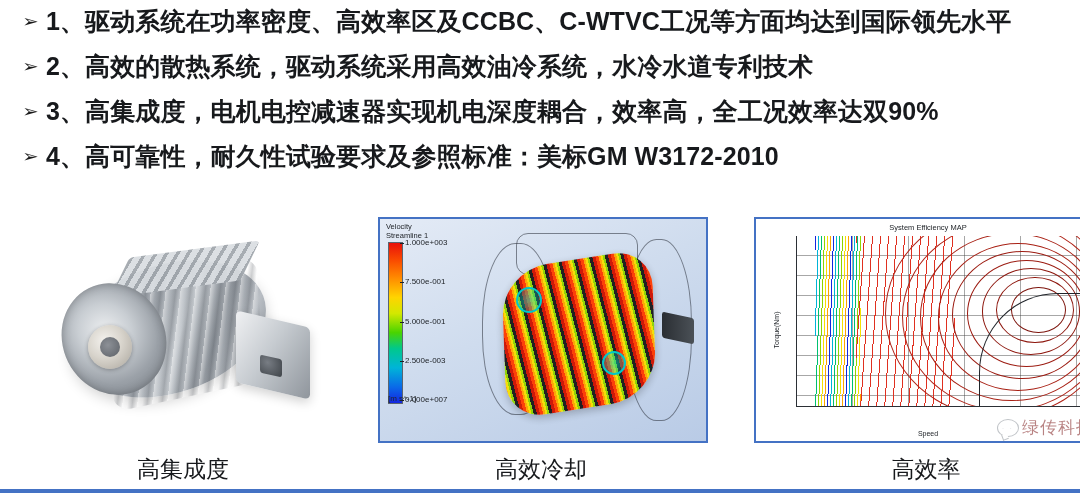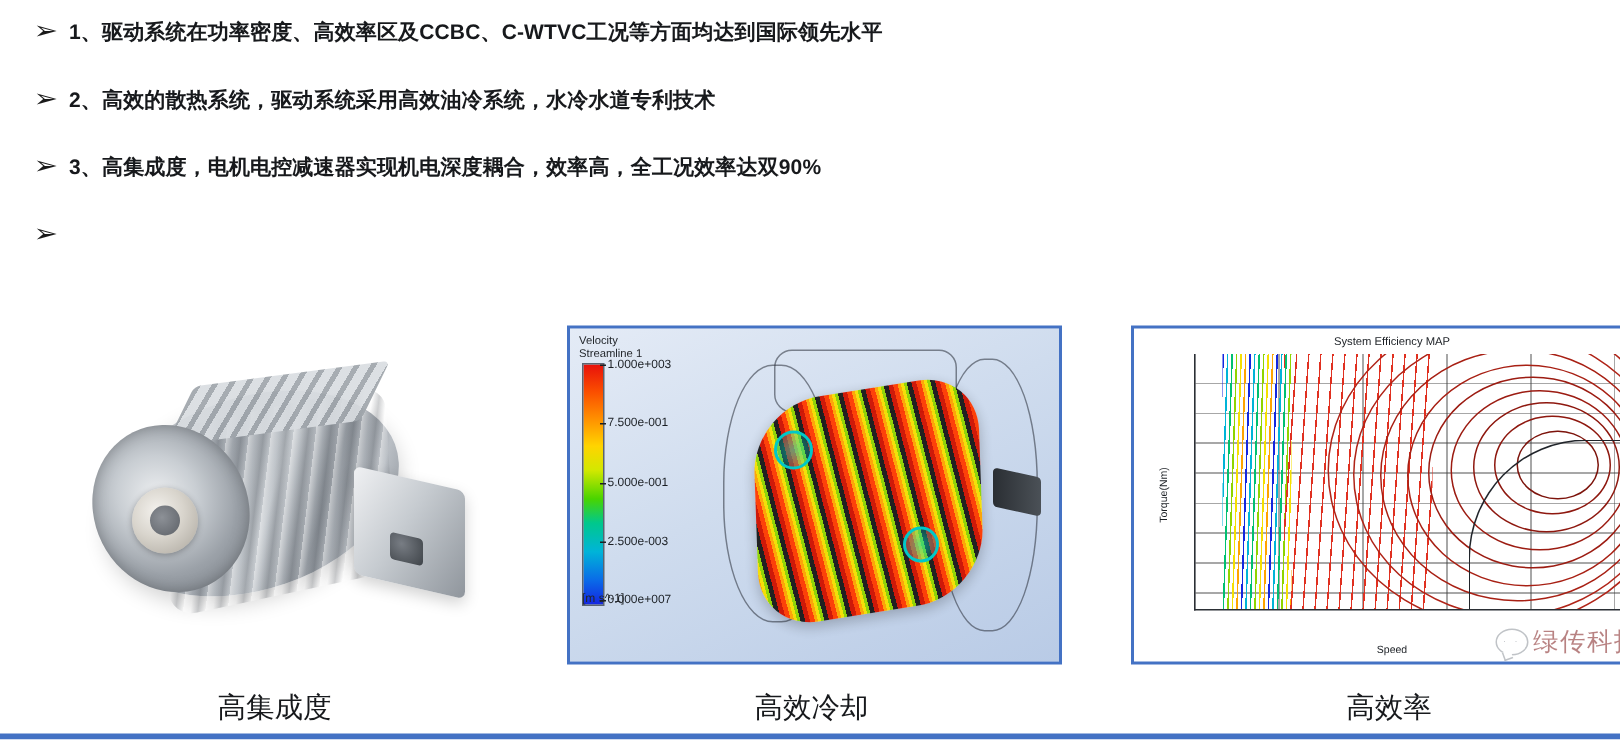--- a/index.html
+++ b/index.html
@@ -33,21 +33,21 @@
     flex: 0 0 auto;
     width: 22px;
     font-size: 17px;
     line-height: 30px;
     color: #1a1a1a;
     font-family: "DejaVu Sans", sans-serif;
     transform: scaleX(1.15);
   }
   .bullet-text {
     flex: 1 1 auto;
-    font-size: 14px;
+    font-size: 25px;
     line-height: 30px;
     font-weight: bold;
     color: #17191c;
     letter-spacing: 0.1px;
     white-space: nowrap;
   }
 
   
   .figures {
     position: absolute;
@@ -57,21 +57,21 @@
     height: 288px;
   }
   .figure {
     position: absolute;
     top: 0;
   }
   .fig-caption {
     position: absolute;
     bottom: 8px;
     text-align: center;
-    font-size: 19px;
+    font-size: 23px;
     color: #17191c;
     white-space: nowrap;
     font-family: Liberation Serif, serif;
   }
 
   
   #fig-motor { left: 18px; width: 330px; height: 288px; }
   .motor-stage {
     position: absolute;
     left: 0; top: 4px;
@@ -376,20 +376,21 @@
     <span class="bullet-text">2、高效的散热系统，驱动系统采用高效油冷系统，水冷水道专利技术</span>
   </div>
 
   <div class="bullet-row">
     <span class="bullet-marker">➢</span>
     <span class="bullet-text">3、高集成度，电机电控减速器实现机电深度耦合，效率高，全工况效率达双90%</span>
   </div>
 
   <div class="bullet-row">
     <span class="bullet-marker">➢</span>
+    <span class="bullet-text">4、高可靠性，耐久性试验要求及参照标准：美标GM W3172-2010</span>
   </div>
 
 </div>
 
 <div class="figures">
 
   <div class="figure" id="fig-motor">
     <div class="motor-stage">
       <div class="motor-body"></div>
       <div class="motor-barrel"></div>

